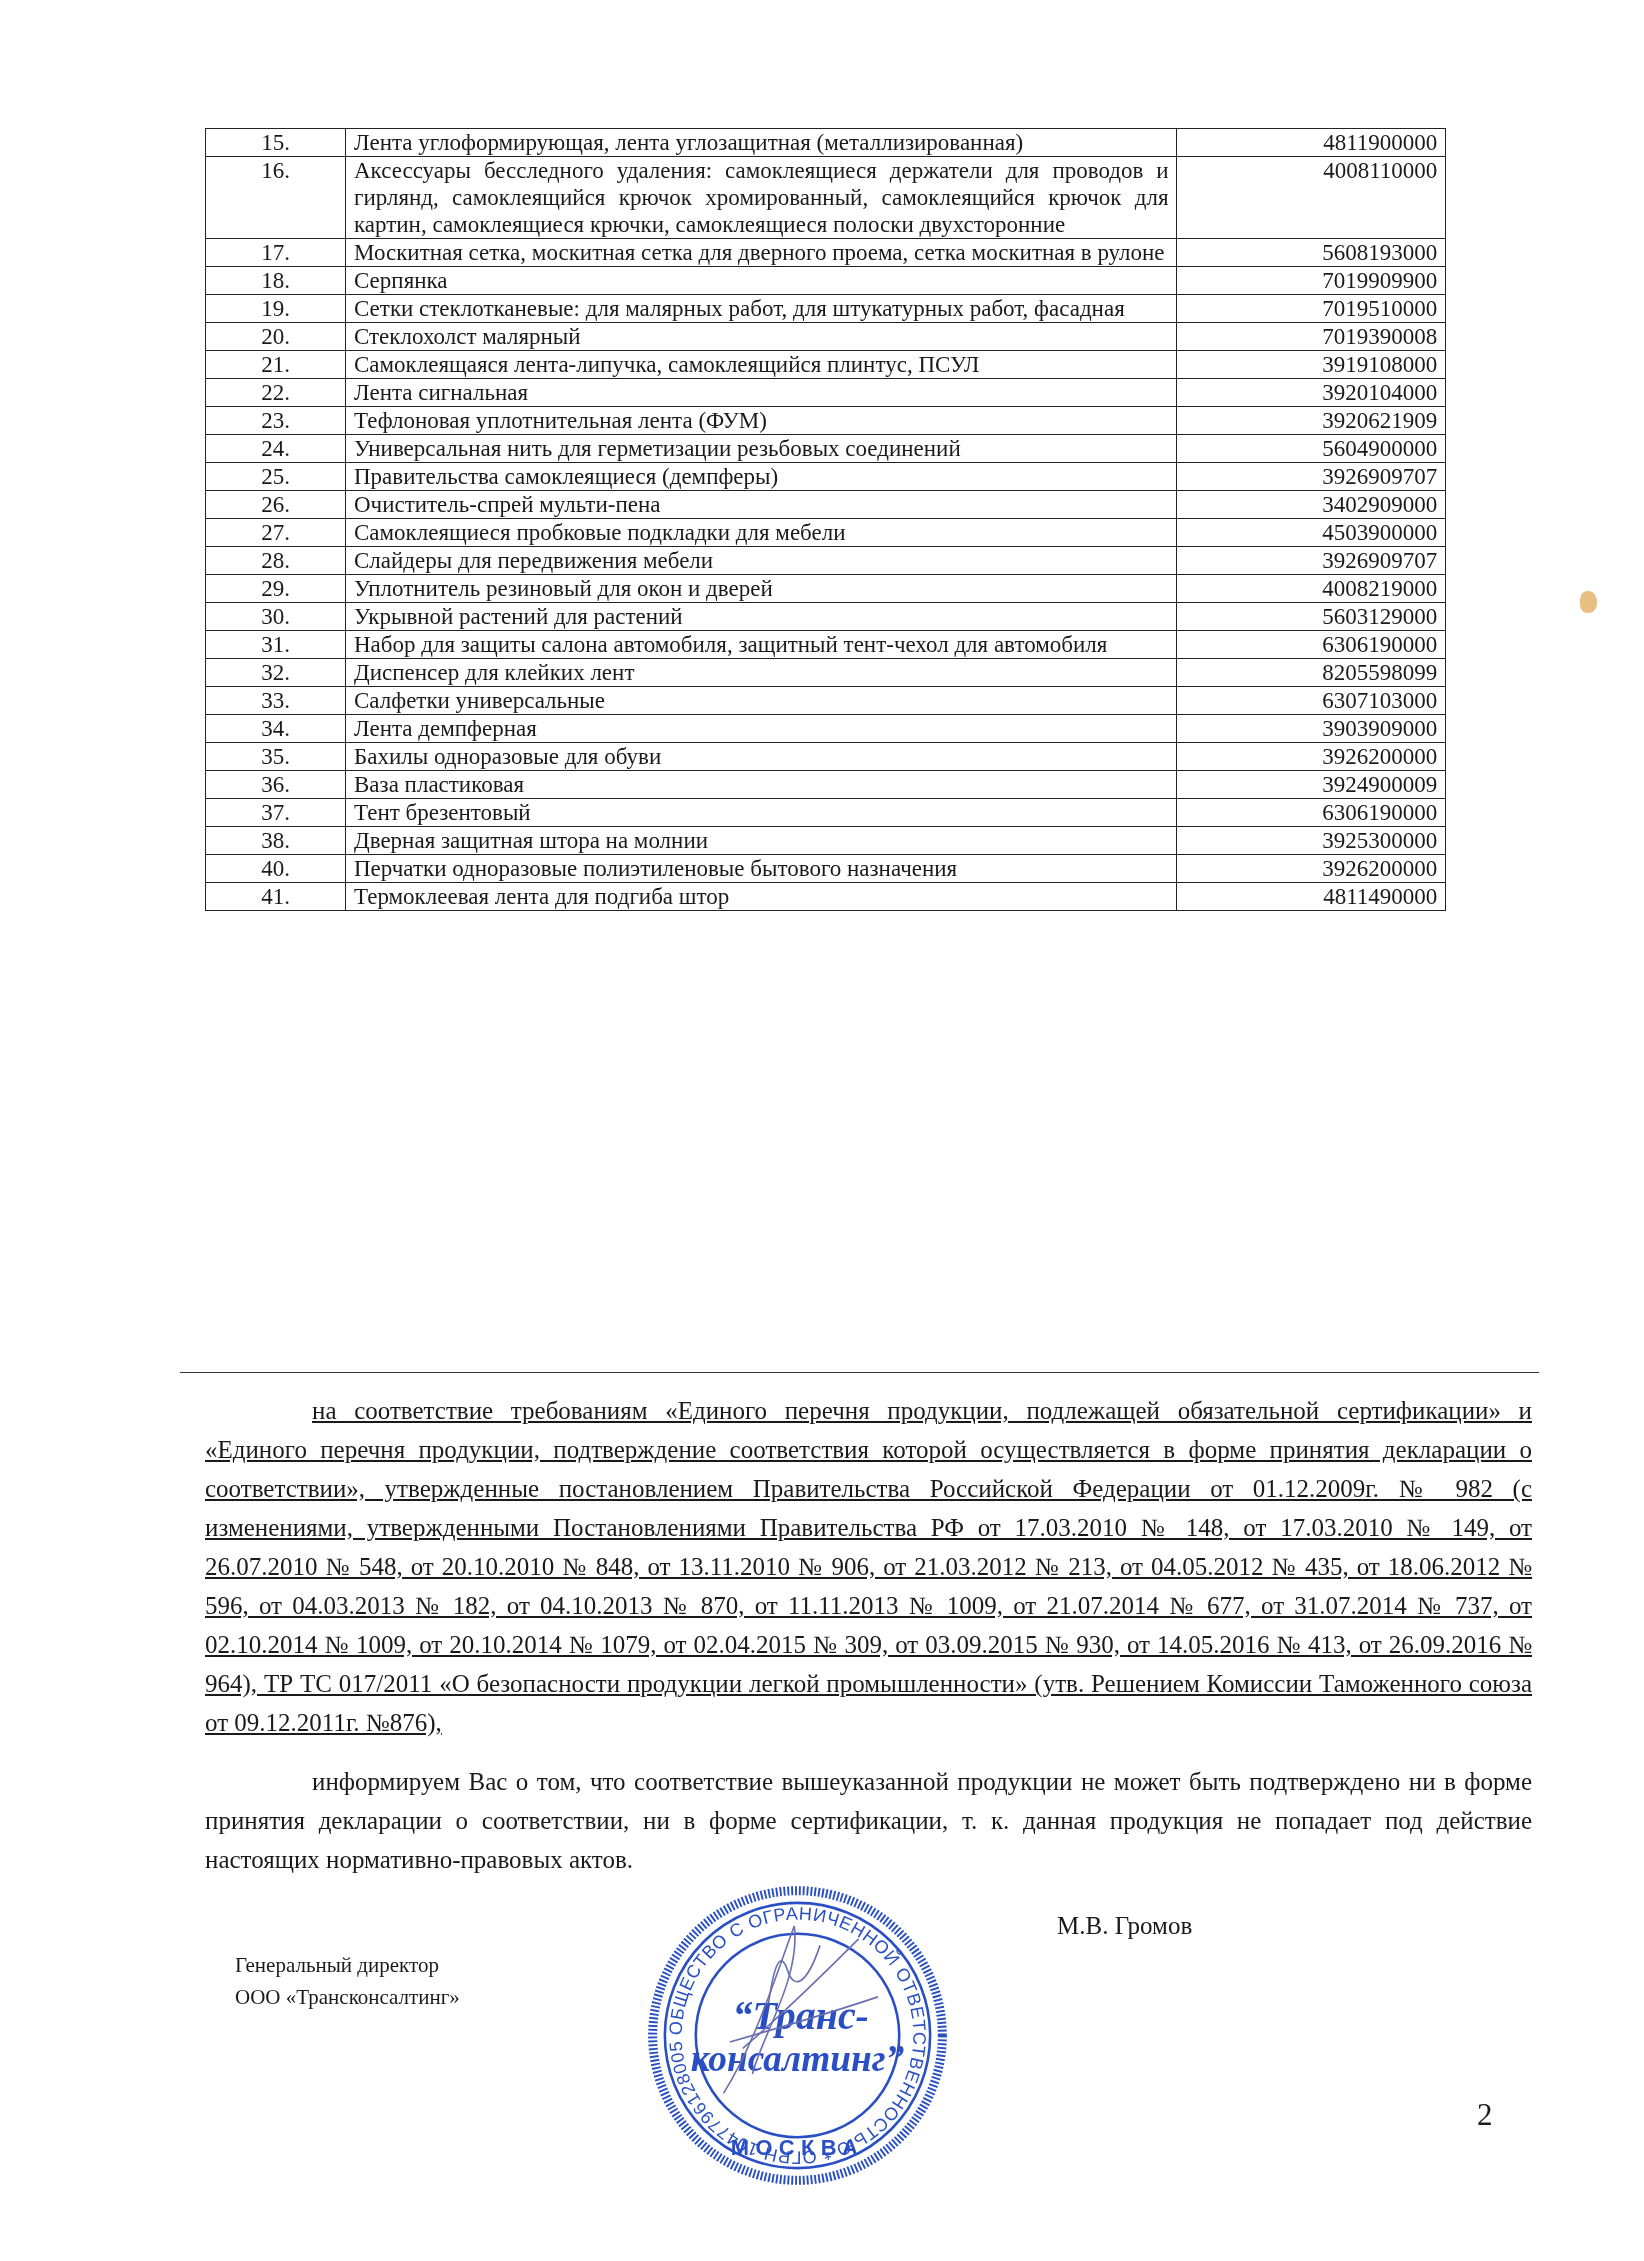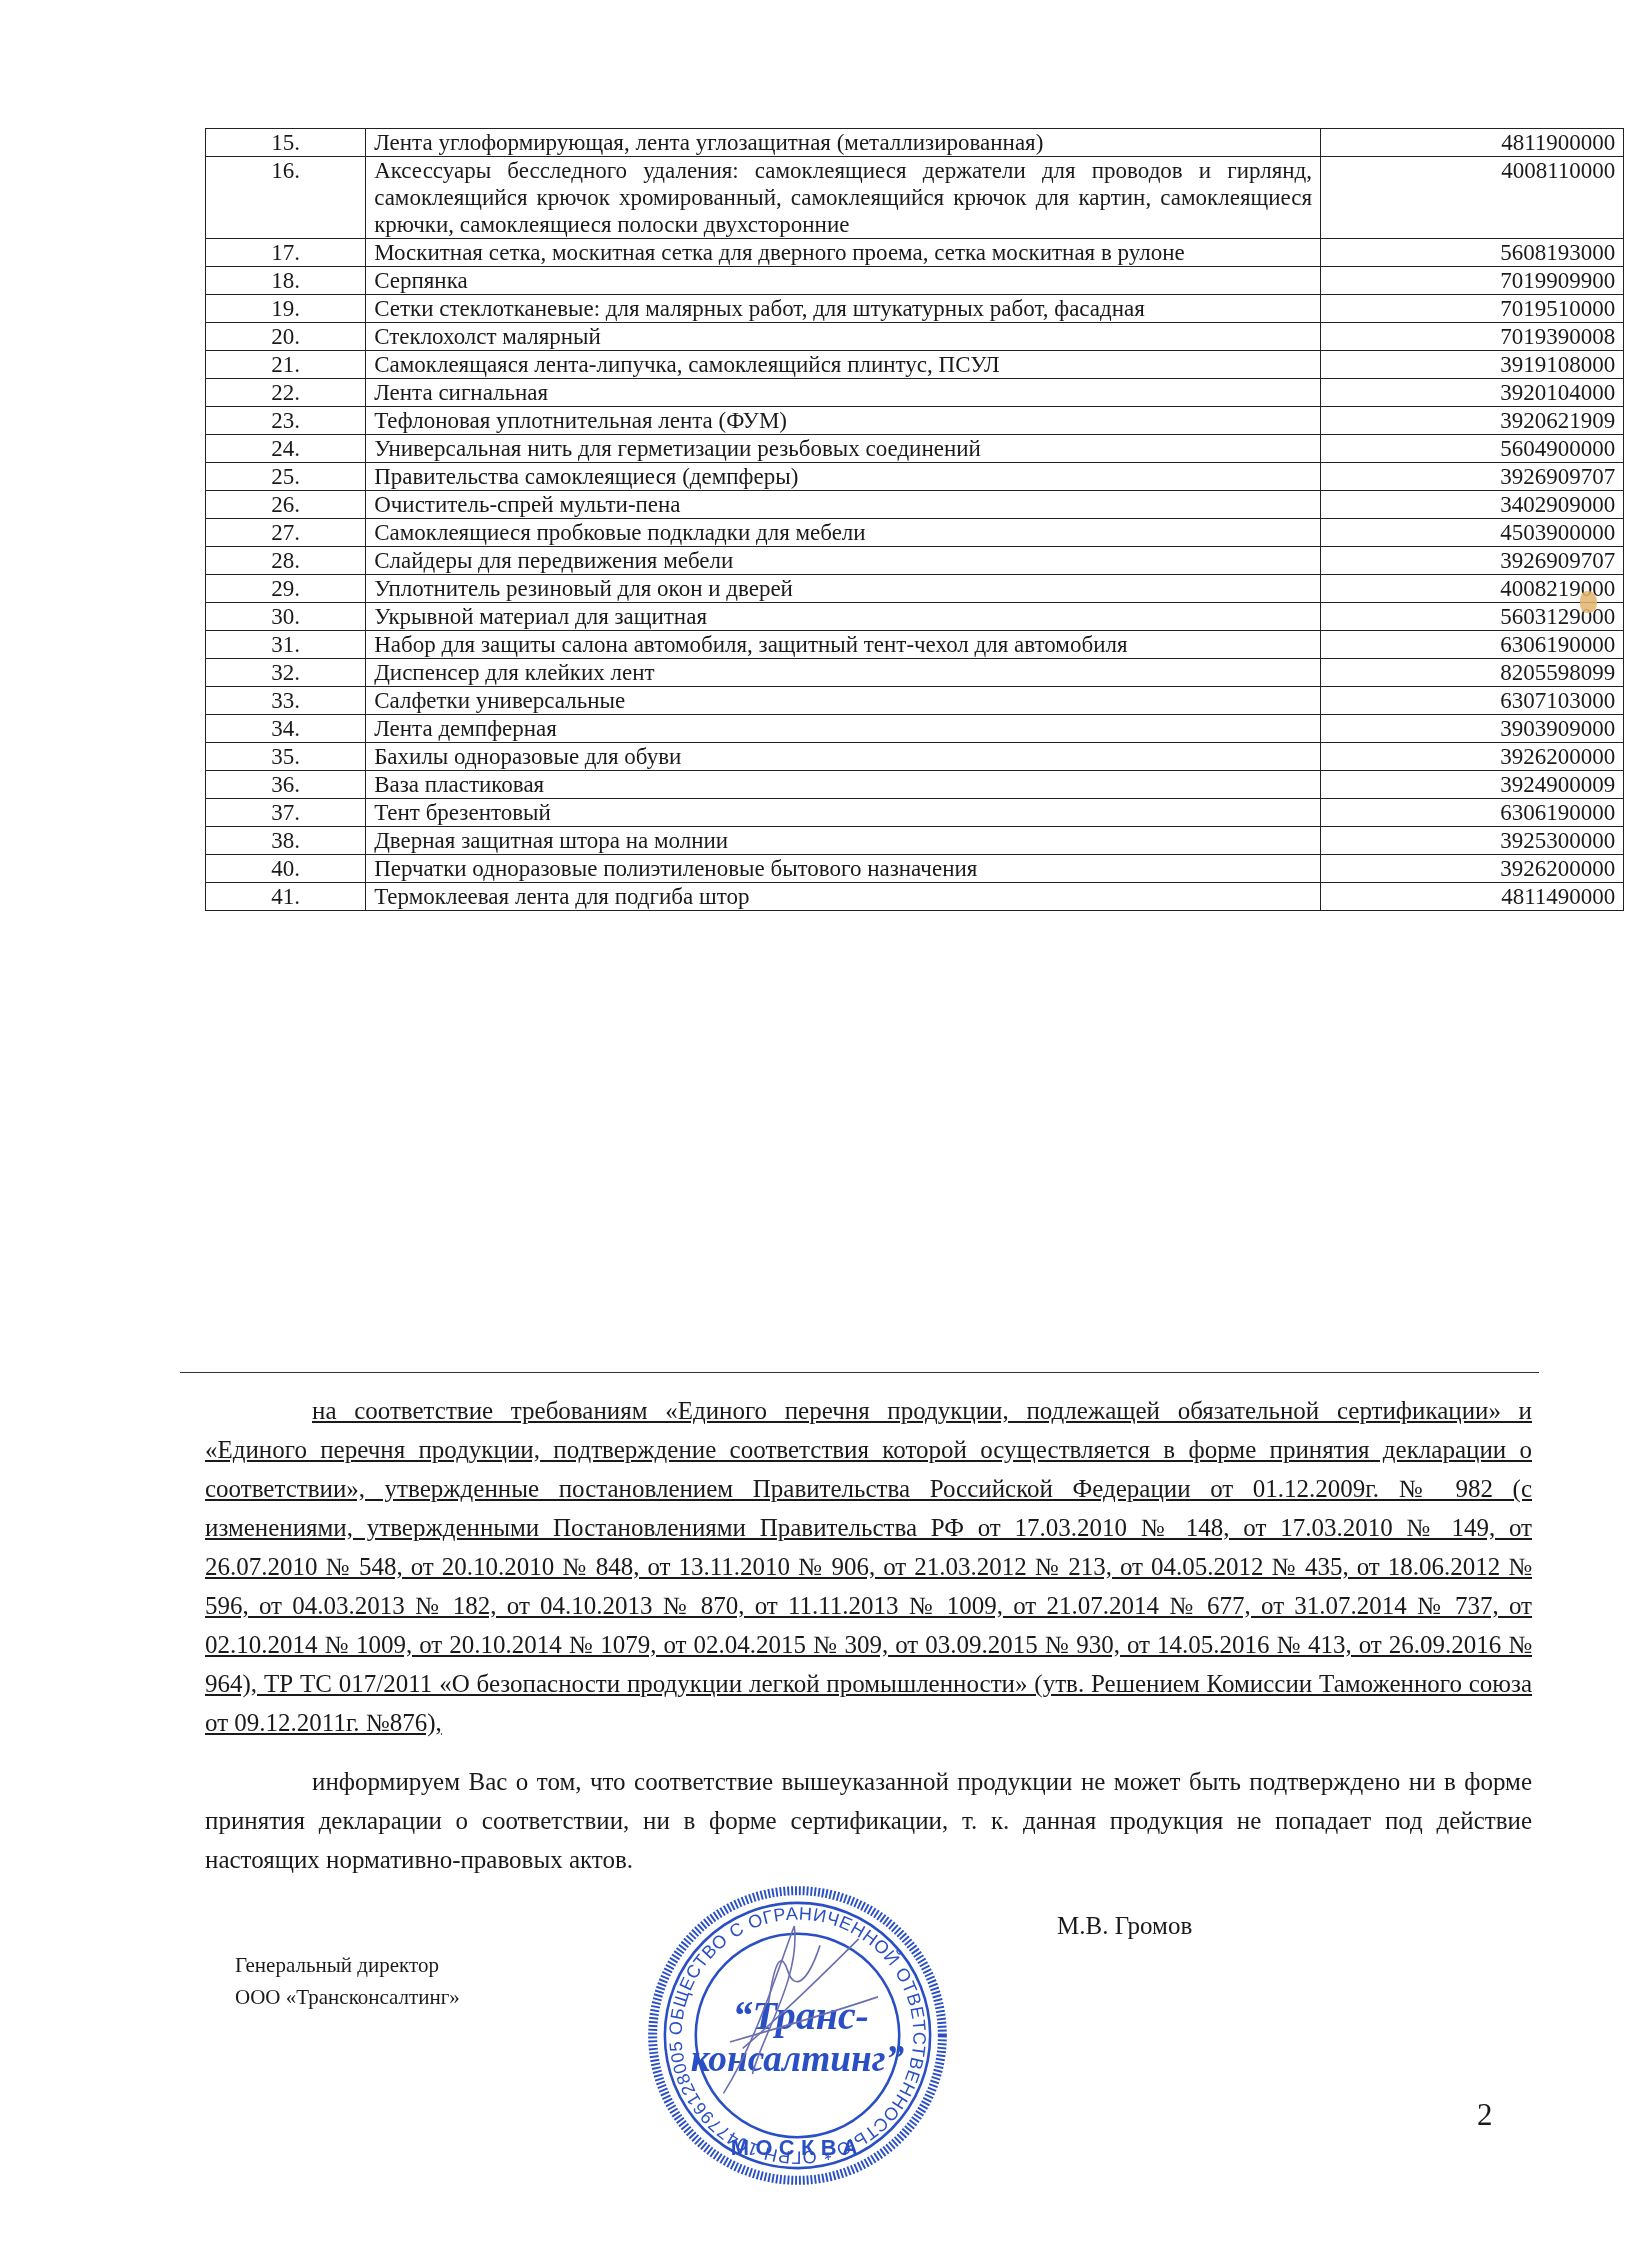--- a/index.html
+++ b/index.html
@@ -1,20 +1,20 @@
 <!DOCTYPE html>
 <html style="font-size:10.3px"><head>
 <meta charset="utf-8">
 <style>
   html, body { margin:0; padding:0; background:#fff; }
   body { width:1644px; height:2261px; position:relative; overflow:hidden;
          font-family:"Liberation Serif","DejaVu Serif",serif; color:#1a1a1a; }
   .page { position:absolute; left:0; top:0; width:1644px; height:2261px; }
 
-  table.goods { position:absolute; left:205px; top:128px; width:1419px;
+  table.goods { position:absolute; left:205px; top:128px; width:1241px;
                 border-collapse:collapse; font-size:23px; line-height:27px; }
   table.goods td { border:1.6px solid #222; padding:0 7.7px; vertical-align:top; }
   td.num { width:132px; text-align:center; }
   td.name { width:866px; text-align:justify; text-align-last:left; }
   td.code { width:264px; text-align:right;font-family:Liberation Serif, serif; }
   tr { height:23px; }
 
   .bottom-rule { position:absolute; left:180px; top:1372px; width:1359px; height:1.3px; background:#333; }
 
   .para { position:absolute; left:205px; width:1327px; font-size:25px; line-height:39px;
@@ -107,21 +107,21 @@
           <td class="name">Слайдеры для передвижения мебели</td>
           <td class="code">3926909707</td>
         </tr>
         <tr>
           <td class="num">29.</td>
           <td class="name">Уплотнитель резиновый для окон и дверей</td>
           <td class="code">4008219000</td>
         </tr>
         <tr>
           <td class="num">30.</td>
-          <td class="name">Укрывной материал для защитная</td>
+          <td class="name">Укрывной растений для растений</td>
           <td class="code">5603129000</td>
         </tr>
         <tr>
           <td class="num">31.</td>
           <td class="name">Набор для защиты салона автомобиля, защитный тент-чехол для автомобиля</td>
           <td class="code">6306190000</td>
         </tr>
         <tr>
           <td class="num">32.</td>
           <td class="name">Диспенсер для клейких лент</td>

